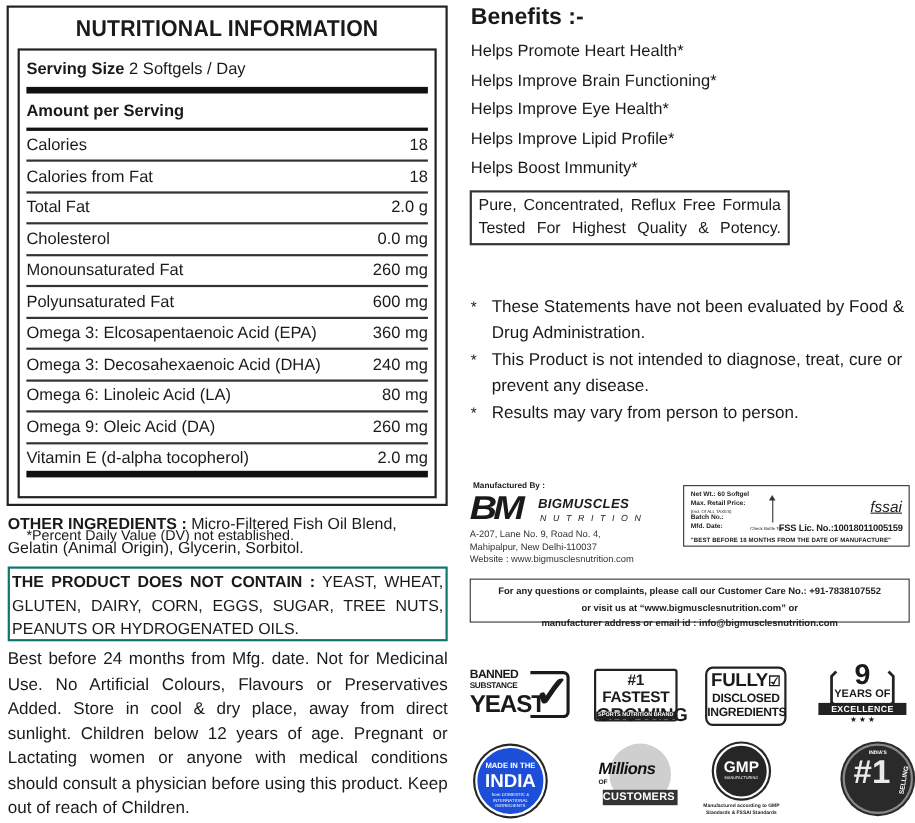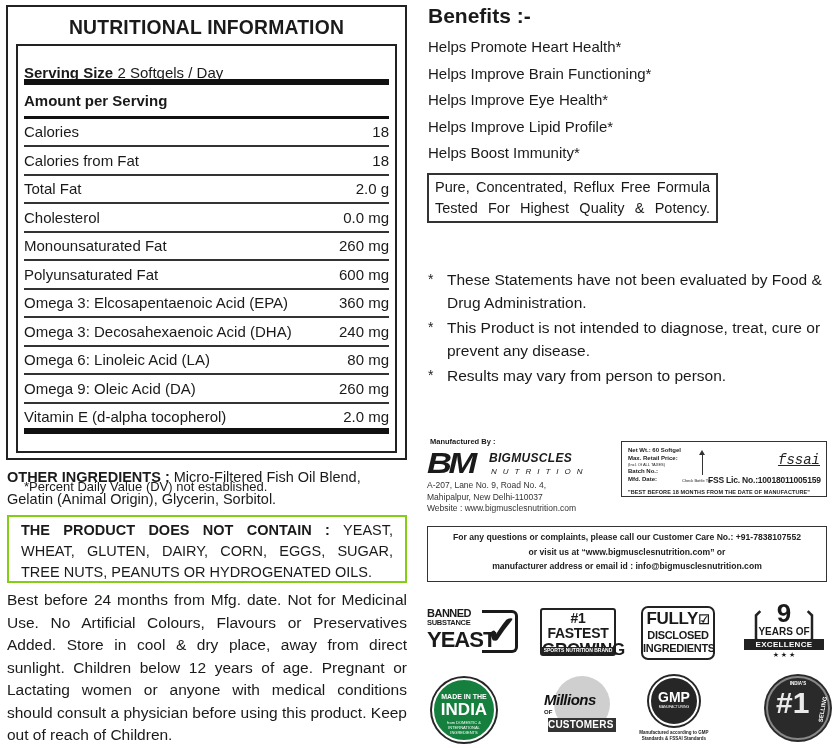--- a/index.html
+++ b/index.html
@@ -35,21 +35,21 @@
   .dv-note { position: absolute; left: 6px; top: 385px; font-size: 13px; margin-top: 44px; }
 
   
   .other-ing {
     position: absolute; left: 7px; top: 466px; width: 400px;
     font-size: 14.5px; line-height: 22px;
   }
   .other-ing b { font-weight: bold; }
   .not-contain {
     position: absolute; left: 7px; top: 515px; width: 400px; height: 68px;
-    border: 2px solid #84cc16; padding: 3px 12px;
+    border: 2px solid #0f766e; padding: 3px 2px;
     font-size: 14.5px; line-height: 21px; text-align: justify;
   }
   .not-contain b { font-weight: bold; }
   .best-before {
     position: absolute; left: 7px; top: 589px; width: 400px;
     font-size: 15.5px; line-height: 22.5px; text-align: justify;
   }
 
   
   .benefits-title {
@@ -84,27 +84,27 @@
   
   .label-box {
     position: absolute; left: 621px; top: 441px; width: 206px; height: 56px;
     border: 1.5px solid #333; font-size: 6px; padding: 3px 5px; color: #222;
   }
   .label-box .lines { position: absolute; left: 6px; top: 4px; line-height: 8px; font-weight: bold; }
   .label-box .lines .small { font-size: 4px; font-weight: normal; line-height: 5px; }
   .label-box .arrow { position: absolute; left: 80px; top: 11px; width: 1px; height: 22px; background: #333; }
   .label-box .arrow::before { content: ""; position: absolute; left: -3px; top: -3px; border-left: 3.5px solid transparent; border-right: 3.5px solid transparent; border-bottom: 5px solid #333; }
   .label-box .check-top { position: absolute; left: 60px; top: 36px; font-size: 4px; }
-  .label-box .fssai { position: absolute; right: 6px; top: 10px; font-family: Liberation Mono, monospace; font-style: italic; font-size: 14px; text-decoration: underline; }
+  .label-box .fssai { position: absolute; right: 6px; top: 10px; font-family: Liberation Sans, sans-serif; font-style: italic; font-size: 14px; text-decoration: underline; }
   .label-box .fss { position: absolute; left: 86px; top: 33px; font-size: 8.5px; font-weight: bold; letter-spacing: -0.2px; }
   .label-box .best { position: absolute; left: 6px; top: 47px; font-size: 5.5px; font-weight: bold; letter-spacing: 0.1px; }
 
   
   .care-box {
-    position: absolute; left: 427px; top: 526px; width: 400px; height: 56px;
+    position: absolute; left: 427px; top: 526px; width: 400px; height: 40px;
     border: 1.5px solid #333; text-align: center;
     font-size: 8.6px; font-weight: bold; line-height: 14.5px; padding-top: 3px; color: #222;
   }
 
   
   .badges-row1 { position: absolute; left: 424px; top: 600px; width: 408px; height: 64px; }
   .badge { position: absolute; }
   .bsf { left: 3px; top: 8px; width: 93px; height: 48px; }
   .bsf .t1 { position: absolute; left: 0; top: 0; font-size: 11px; font-weight: bold; line-height: 10px; letter-spacing: -0.5px; }
   .bsf .t2 { position: absolute; left: 0; top: 11px; font-size: 7.5px; font-weight: bold; line-height: 8px; letter-spacing: -0.3px; }
@@ -124,21 +124,21 @@
   .yrs { left: 316px; top: 0px; width: 88px; height: 64px; text-align: center; }
   .yrs .laurel-l, .yrs .laurel-r { position: absolute; top: 4px; font-size: 34px; color: #222; line-height: 40px; }
   .yrs .laurel-l { left: 3px; } .yrs .laurel-r { right: 3px; }
   .yrs .num { position: absolute; left: 0; right: 0; top: 0; font-size: 26px; font-weight: bold; line-height: 26px; }
   .yrs .t1 { position: absolute; left: 0; right: 0; top: 26px; font-size: 10px; font-weight: bold; line-height: 11px; }
   .yrs .ribbon { position: absolute; left: 4px; right: 4px; top: 39px; height: 11px; background: #222; color: #fff; font-size: 8px; font-weight: bold; line-height: 11px; letter-spacing: 0.3px; }
   .yrs .stars { position: absolute; left: 0; right: 0; top: 51px; font-size: 7px; line-height: 8px; }
 
   .badges-row2 { position: absolute; left: 424px; top: 672px; width: 408px; height: 76px; }
   .circ { position: absolute; border-radius: 50%; text-align: center; color: #fff; }
-  .india { left: 8px; top: 6px; width: 64px; height: 64px; background: #15803d; border: 2px solid #fff; box-shadow: 0 0 0 2px #262626; }
+  .india { left: 8px; top: 6px; width: 64px; height: 64px; background: #1d4ed8; border: 2px solid #fff; box-shadow: 0 0 0 2px #262626; }
   .india .t1 { font-size: 7px; font-weight: bold; margin-top: 13px; line-height: 8px; }
   .india .t2 { font-size: 17px; font-weight: bold; line-height: 17px; }
   .india .t3 { font-size: 4px; line-height: 5px; margin-top: 2px; padding: 0 8px; }
 
   .millions { left: 120px; top: 4px; width: 76px; height: 70px; }
   .millions .disc { position: absolute; left: 10px; top: 0; width: 56px; height: 56px; border-radius: 50%; background: #cfcfcf; }
   .millions .t1 { position: absolute; left: 0; right: 0; top: 16px; font-size: 15px; font-weight: bold; font-style: italic; color: #111; letter-spacing: -0.5px; line-height: 16px; }
   .millions .t2 { position: absolute; left: 0; right: 0; top: 33px; font-size: 6px; font-weight: bold; color: #111; line-height: 7px; }
   .millions .ribbon { position: absolute; left: 4px; right: 4px; top: 42px; height: 14px; background: #333; color: #fff; font-size: 10px; font-weight: bold; line-height: 14px; letter-spacing: 0.2px; }
 
@@ -151,21 +151,21 @@
   .sell .num { position: absolute; left: 8px; top: 10px; font-size: 30px; font-weight: bold; line-height: 30px; color: #eaeaea; }
   .sell .t1 { position: absolute; left: 0; right: 0; top: 3px; font-size: 4.5px; font-weight: bold; line-height: 5px; }
   .sell .t2 { position: absolute; right: 6px; top: 18px; font-size: 6px; font-weight: bold; transform: rotate(-80deg); transform-origin: right top; }
 </style>
 </head>
 <body>
 
 <div class="nut-outer">
   <div class="nut-title">NUTRITIONAL INFORMATION</div>
   <div class="nut-inner">
-    <div class="nut-row serving" style="top:12px;align-items:center;">
+    <div class="nut-row serving" style="top:2px;align-items:center;">
       <span class="lbl"><b>Serving Size</b> <span>2 Softgels / Day</span></span>
     </div>
     <div class="rule-thick" style="top:33px;"></div>
     <div class="nut-row bold" style="top:40px;">
       <span class="lbl">Amount per Serving</span>
     </div>
     <div class="rule-med" style="top:70px;"></div>
 
     <div class="nut-row" style="top:71px;">
         <span class="lbl">Calories</span>

